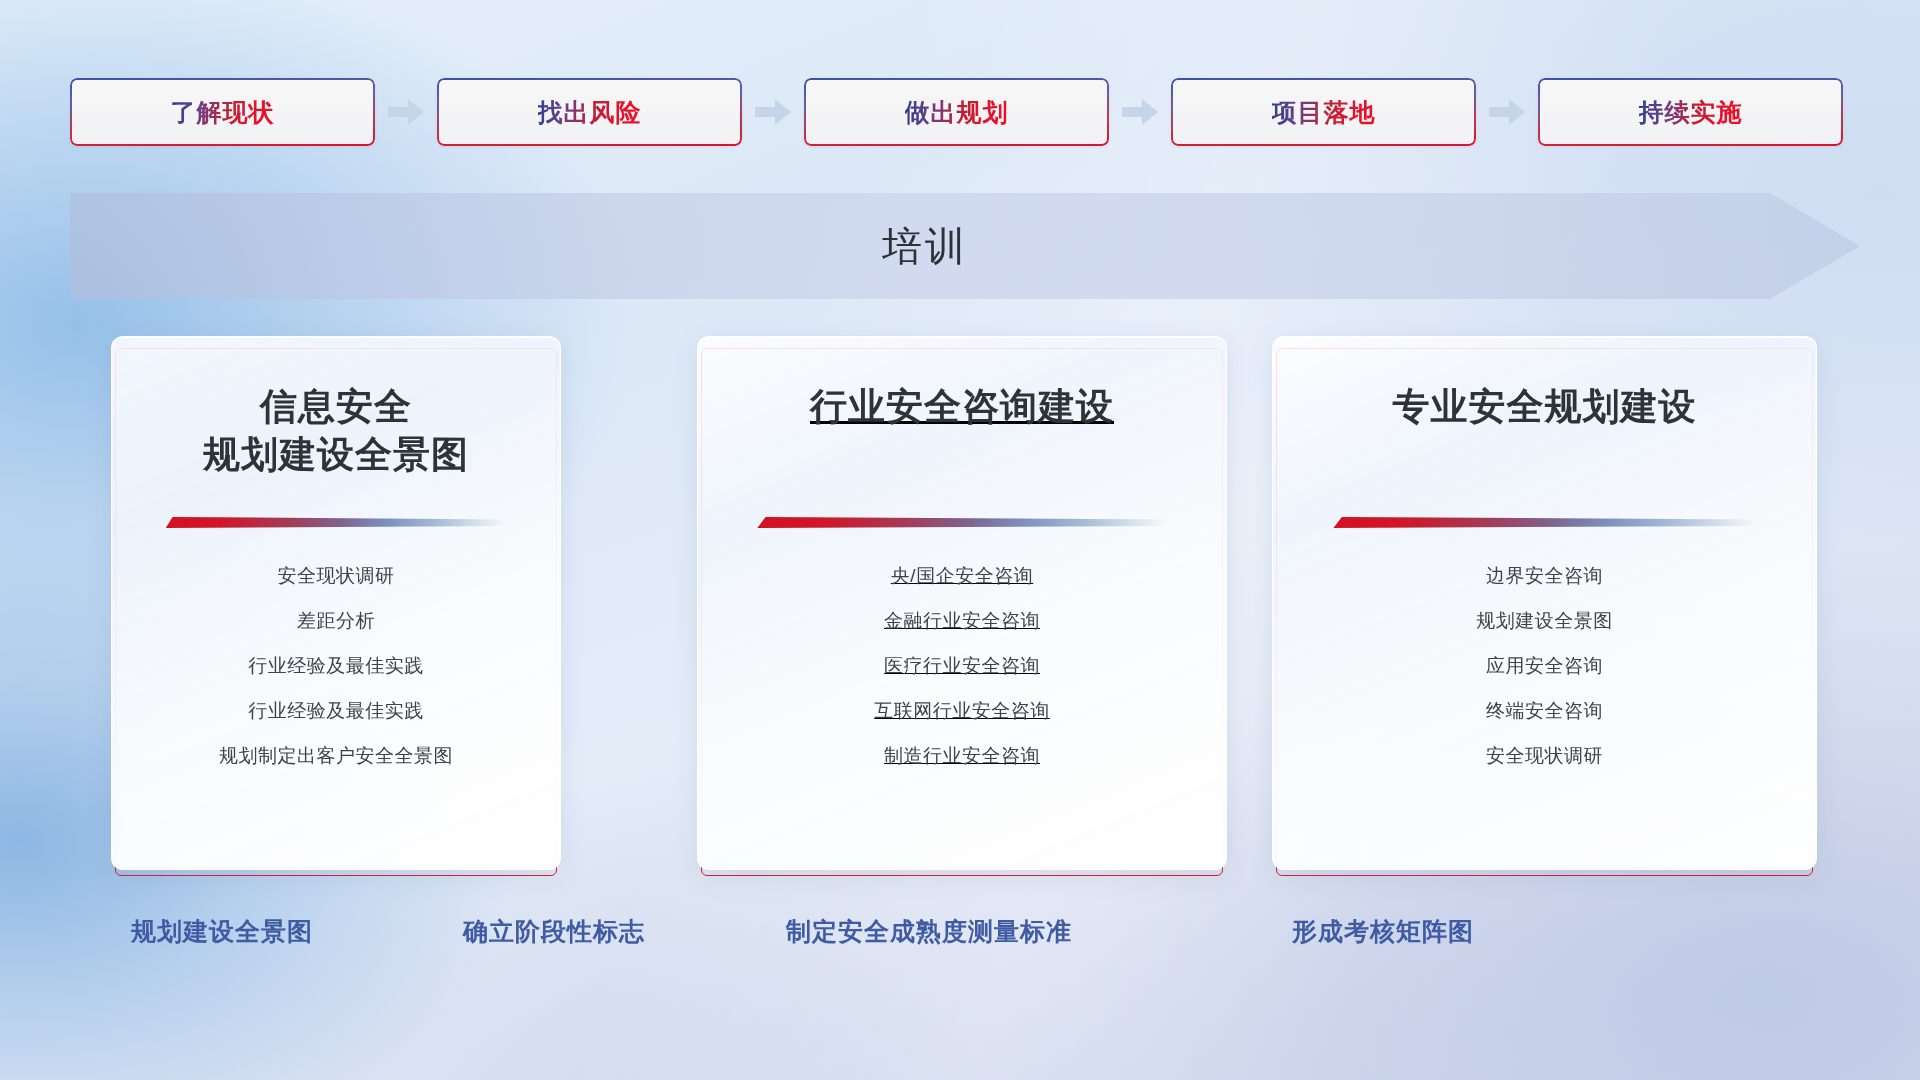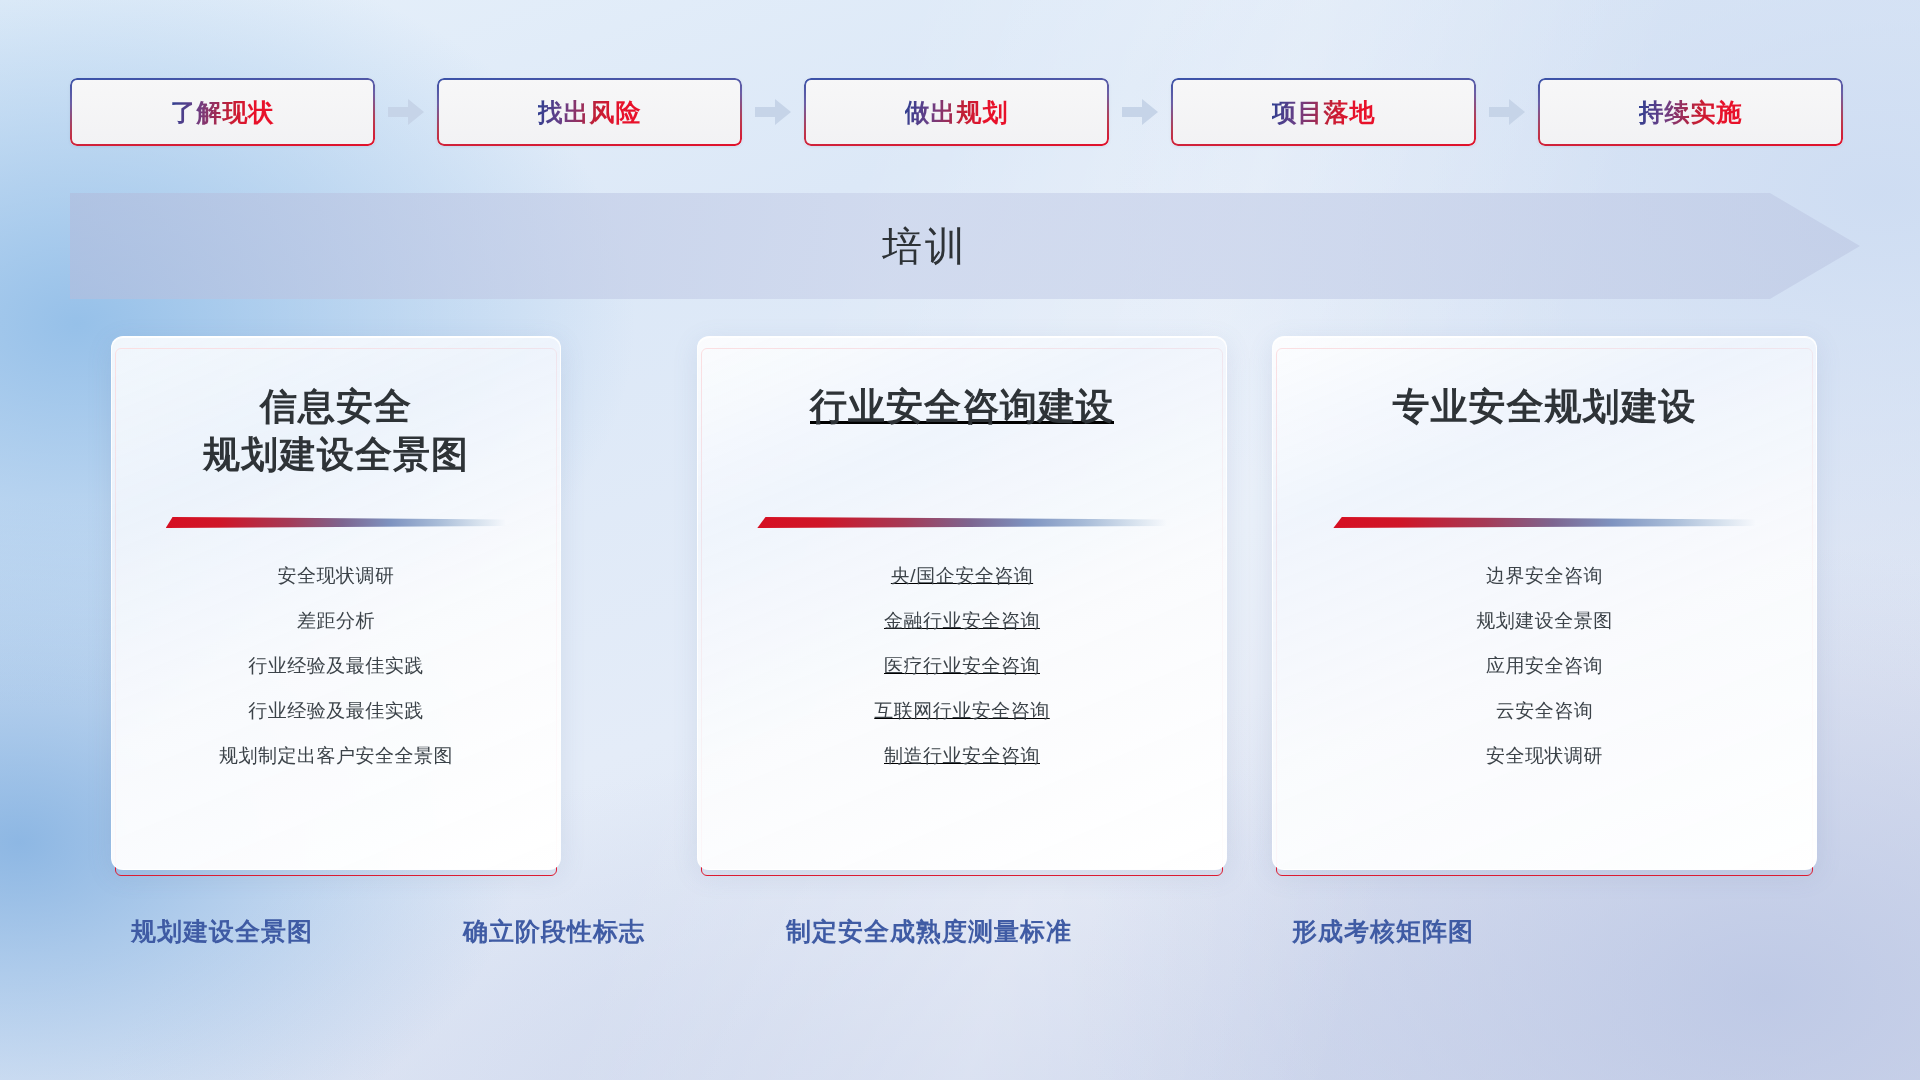--- a/index.html
+++ b/index.html
@@ -293,21 +293,21 @@
       <div class="card-accent"></div>
       <div class="card">
         <div class="card-title">
           <span class="ln">专业安全规划建设</span>
         </div>
         <div class="card-divider"></div>
         <ul class="card-list">
           <li>边界安全咨询</li>
           <li>规划建设全景图</li>
           <li>应用安全咨询</li>
-          <li>云安全咨询</li>
+          <li>终端安全咨询</li>
           <li>安全现状调研</li>
         </ul>
       </div>
     </div>
   </div>
 
   <div id="captions">
     <div class="caption k0">规划建设全景图</div>
     <div class="caption k1">确立阶段性标志</div>
     <div class="caption k2">制定安全成熟度测量标准</div>

